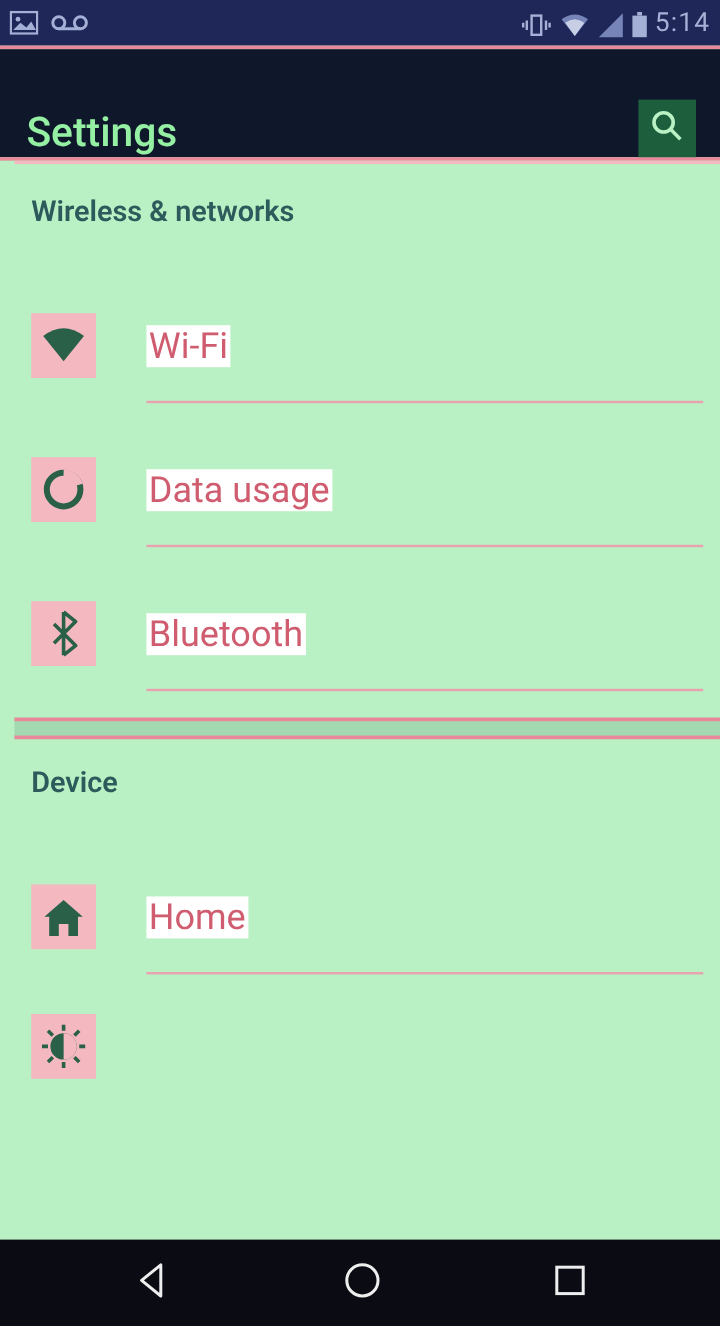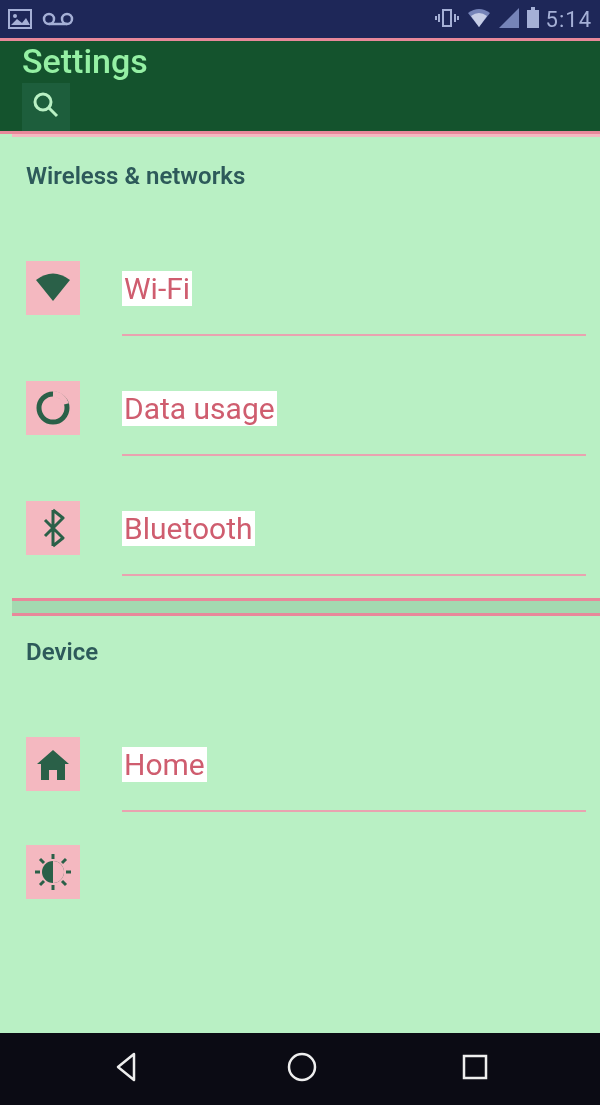--- a/index.html
+++ b/index.html
@@ -14,32 +14,31 @@
     .status-bar {
       height: 38px;
       background: #1e2758;
       display: flex;
       align-items: center;
       justify-content: space-between;
       padding: 0 8px;
       color: #a5b0d6;
     }
     .status-left { display: flex; gap: 10px; align-items: center; }
-    .status-right { display: flex; gap: 6px; align-items: flex-start; }
+    .status-right { display: flex; gap: 6px; align-items: flex-end; }
     .status-time { font-size: 22px; color: #a5b0d6; letter-spacing: 1px; }
     .status-icon svg { display: block; }
     .red-line { height: 3px; background: #e8889a; }
     .app-bar {
       height: 90px;
-      background: #14532d;
-      display: flex;
-      align-items: flex-start;
+      background: #0f172a;
+      display: flex;
+      align-items: flex-end;
       justify-content: space-between;
       padding: 0 20px 0 22px;
-      flex-direction: column;
     }
     .app-title {
       color: #95f0a4;
       font-size: 34px;
       font-weight: 500;
     }
     .search-btn {
       width: 48px;
       height: 48px;
       background: #1d5e3c;

